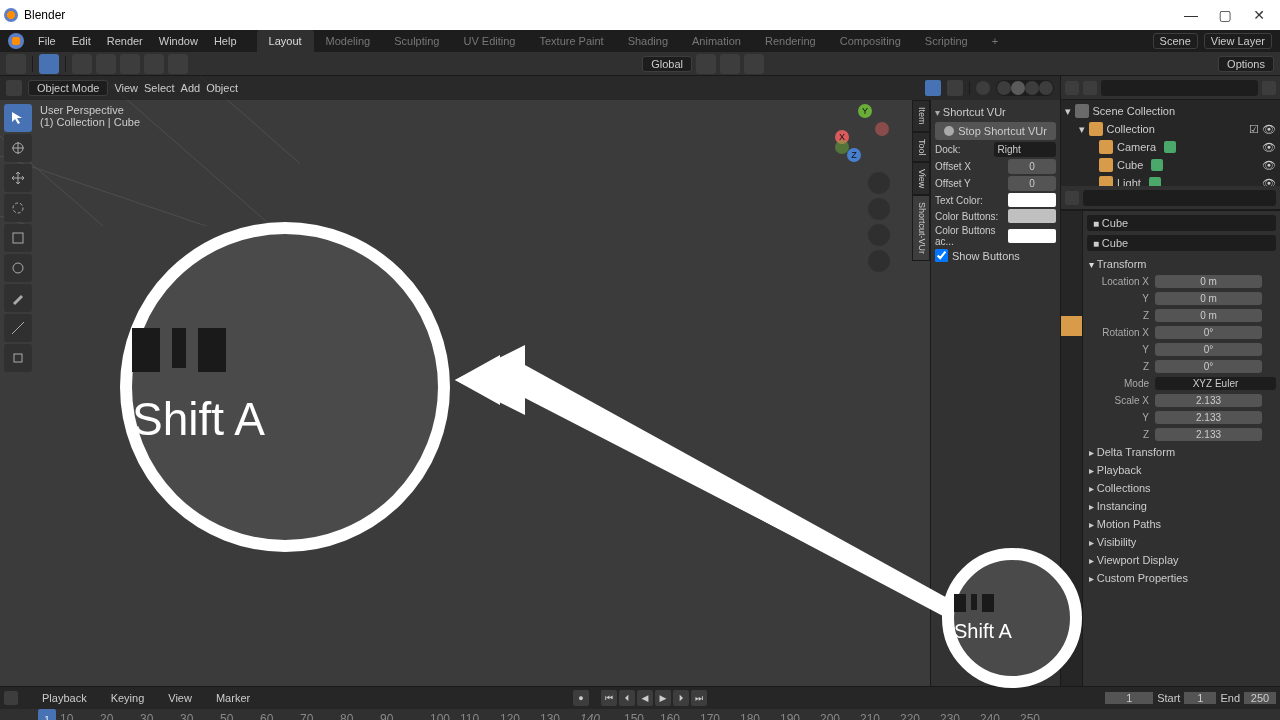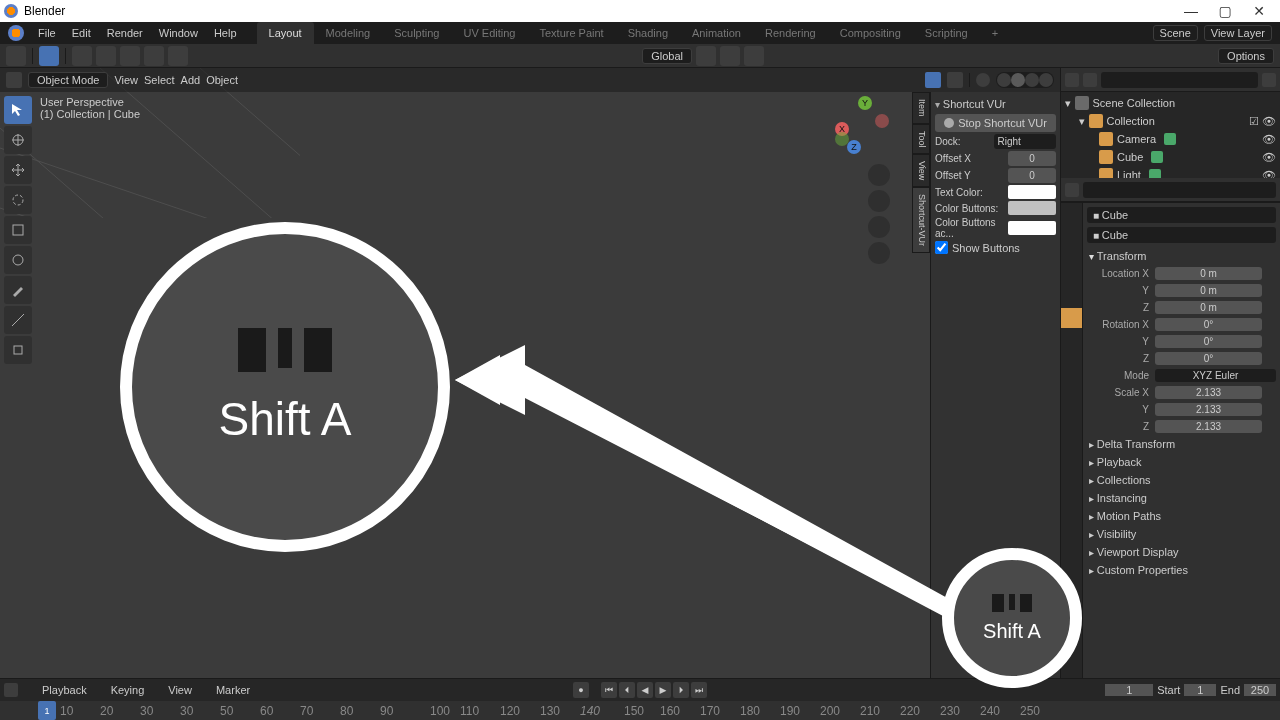--- a/index.html
+++ b/index.html
@@ -1,17 +1,17 @@
 <!DOCTYPE html>
 <html><head>
 <meta charset="utf-8">
 <style>
 *{margin:0;padding:0;box-sizing:border-box;font-family:"Segoe UI",sans-serif;font-size:11px;color:#ccc;user-select:none}
 body{width:1280px;height:720px;background:#303030;overflow:hidden;position:relative}
-.titlebar{height:22px;background:#fff;display:flex;align-items:center;padding:0 4px;color:#000}
+.titlebar{height:30px;background:#fff;display:flex;align-items:center;padding:0 4px;color:#000}
 .titlebar .logo{width:14px;height:14px;background:radial-gradient(circle,#ff8d00 40%,#5c7fc8 40%);border-radius:50%;margin-right:6px}
 .titlebar .title{color:#000;font-size:12px}
 .titlebar .wctrl{margin-left:auto;display:flex}
 .titlebar .wctrl div{width:34px;height:22px;display:flex;align-items:center;justify-content:center;color:#333;font-size:14px}
 .menubar{height:22px;background:#1d1d1d;display:flex;align-items:center;padding:0 2px}
 .menubar .b-icon{width:16px;height:16px;background:radial-gradient(circle,#ff8d00 40%,#5c7fc8 40%);border-radius:50%;margin:0 6px}
 .menubar .menu{padding:0 8px;line-height:22px}
 .menubar .tab{padding:0 12px;line-height:22px;color:#777}
 .menubar .tab.active{background:#303030;color:#ddd;border-radius:3px 3px 0 0}
 .menubar .right{margin-left:auto;display:flex;align-items:center;gap:6px;padding-right:6px}
@@ -64,21 +64,21 @@
 .props .prow .lbl{width:66px;text-align:right;font-size:10px;padding-right:4px;color:#aaa}
 .props .prow .val{flex:1;background:#545454;border-radius:3px;text-align:center;font-size:10px;padding:1px 0}
 .props .prow .lock{width:12px;height:12px}
 .timeline{height:42px;background:#262626;border-top:1px solid #1a1a1a;display:flex;flex-direction:column}
 .timeline .hdr{height:22px;display:flex;align-items:center;padding:0 4px;gap:24px}
 .timeline .hdr .center{position:absolute;left:50%;transform:translateX(-50%);display:flex;gap:2px}
 .timeline .hdr .center div{width:16px;height:16px;background:#3d3d3d;border-radius:2px;display:flex;align-items:center;justify-content:center;font-size:9px}
 .timeline .ruler{flex:1;background:#303030;position:relative;display:flex;align-items:center;padding:0 8px}
 .timeline .ruler .tick{position:absolute;font-size:12px;color:#888}
 .timeline .ruler .cursor{position:absolute;left:38px;top:0;width:18px;height:100%;background:#4772b3;border-radius:2px;display:flex;align-items:center;justify-content:center;font-size:9px;color:#fff}
-.circle{position:absolute;border-radius:50%;border:12px solid #fff;background:#4a4a4a;display:flex;flex-direction:column;align-items:center;justify-content:center;z-index:20}
+.circle{position:absolute;border-radius:50%;border:12px solid #fff;background:#4a4a4a;display:flex;flex-direction:column;justify-content:center;z-index:20}
 .circle .boxes{display:flex;gap:12px;margin-bottom:20px}
 .circle .boxes div{background:#1a1a1a}
 .circle .txt{color:#fff;font-weight:400}
 .arrow{position:absolute;z-index:19}
 </style>
 </head>
 <body>
 
 <div class="titlebar">
   <div class="logo"></div>

